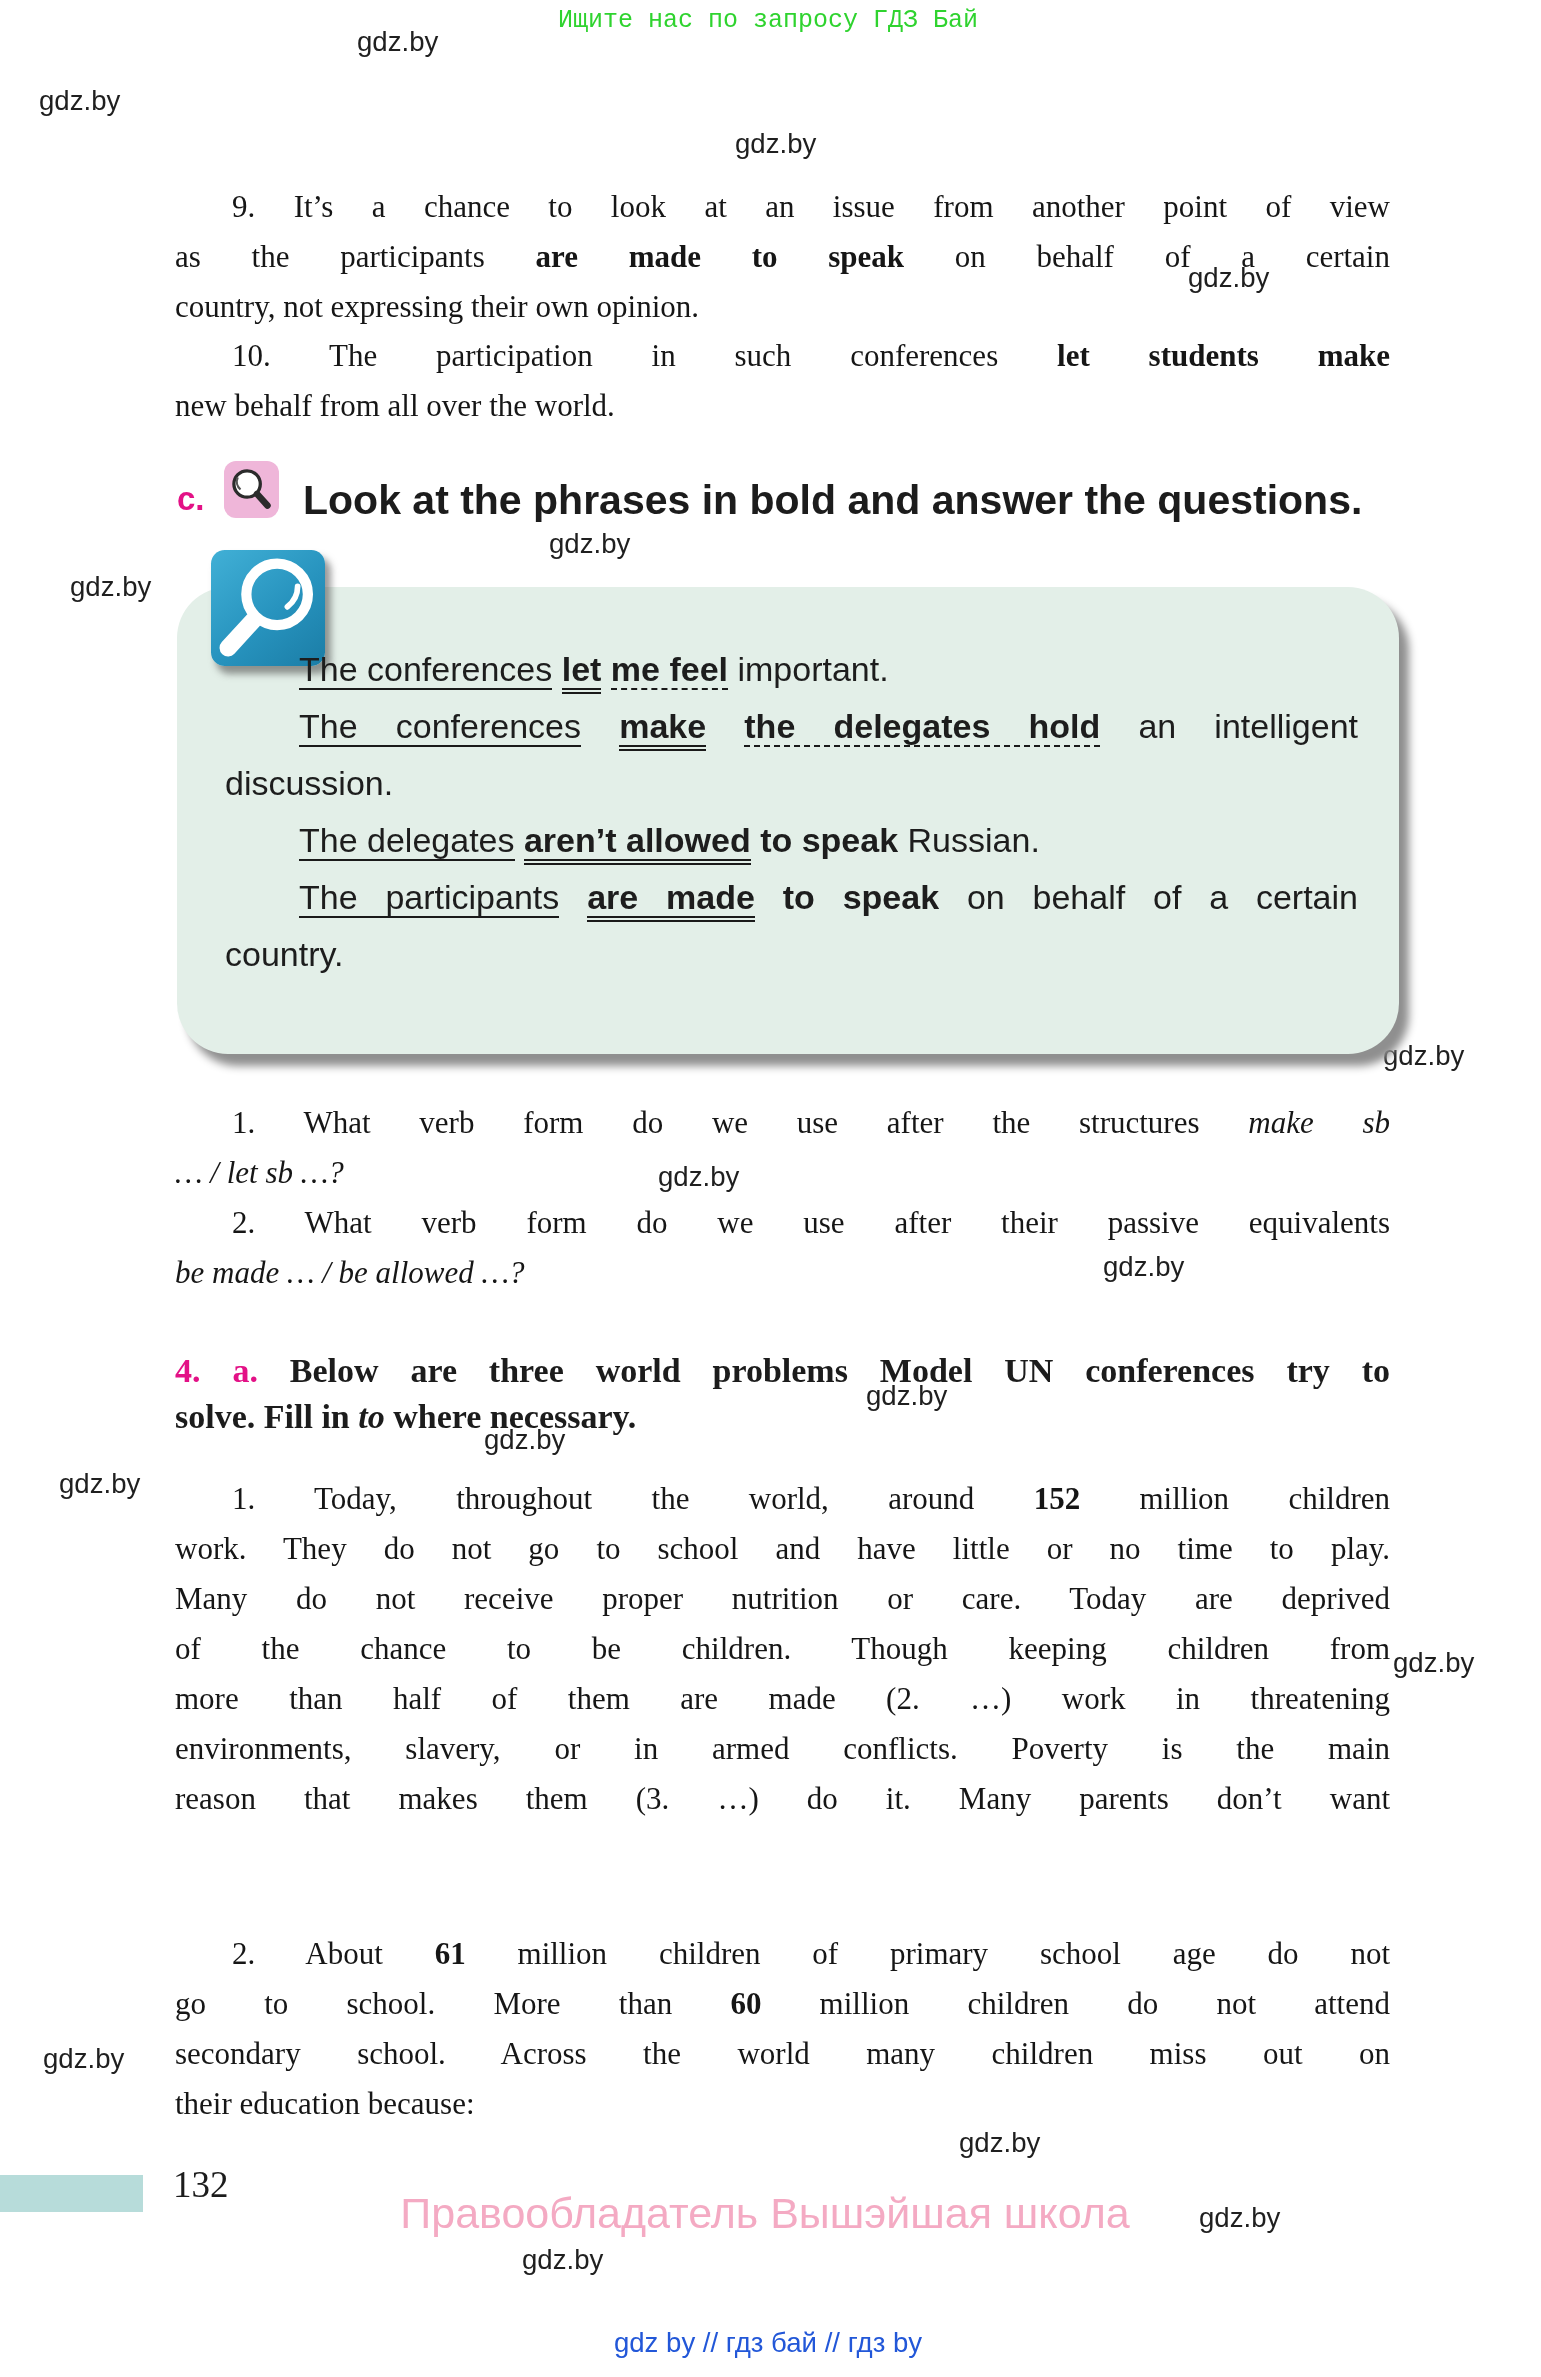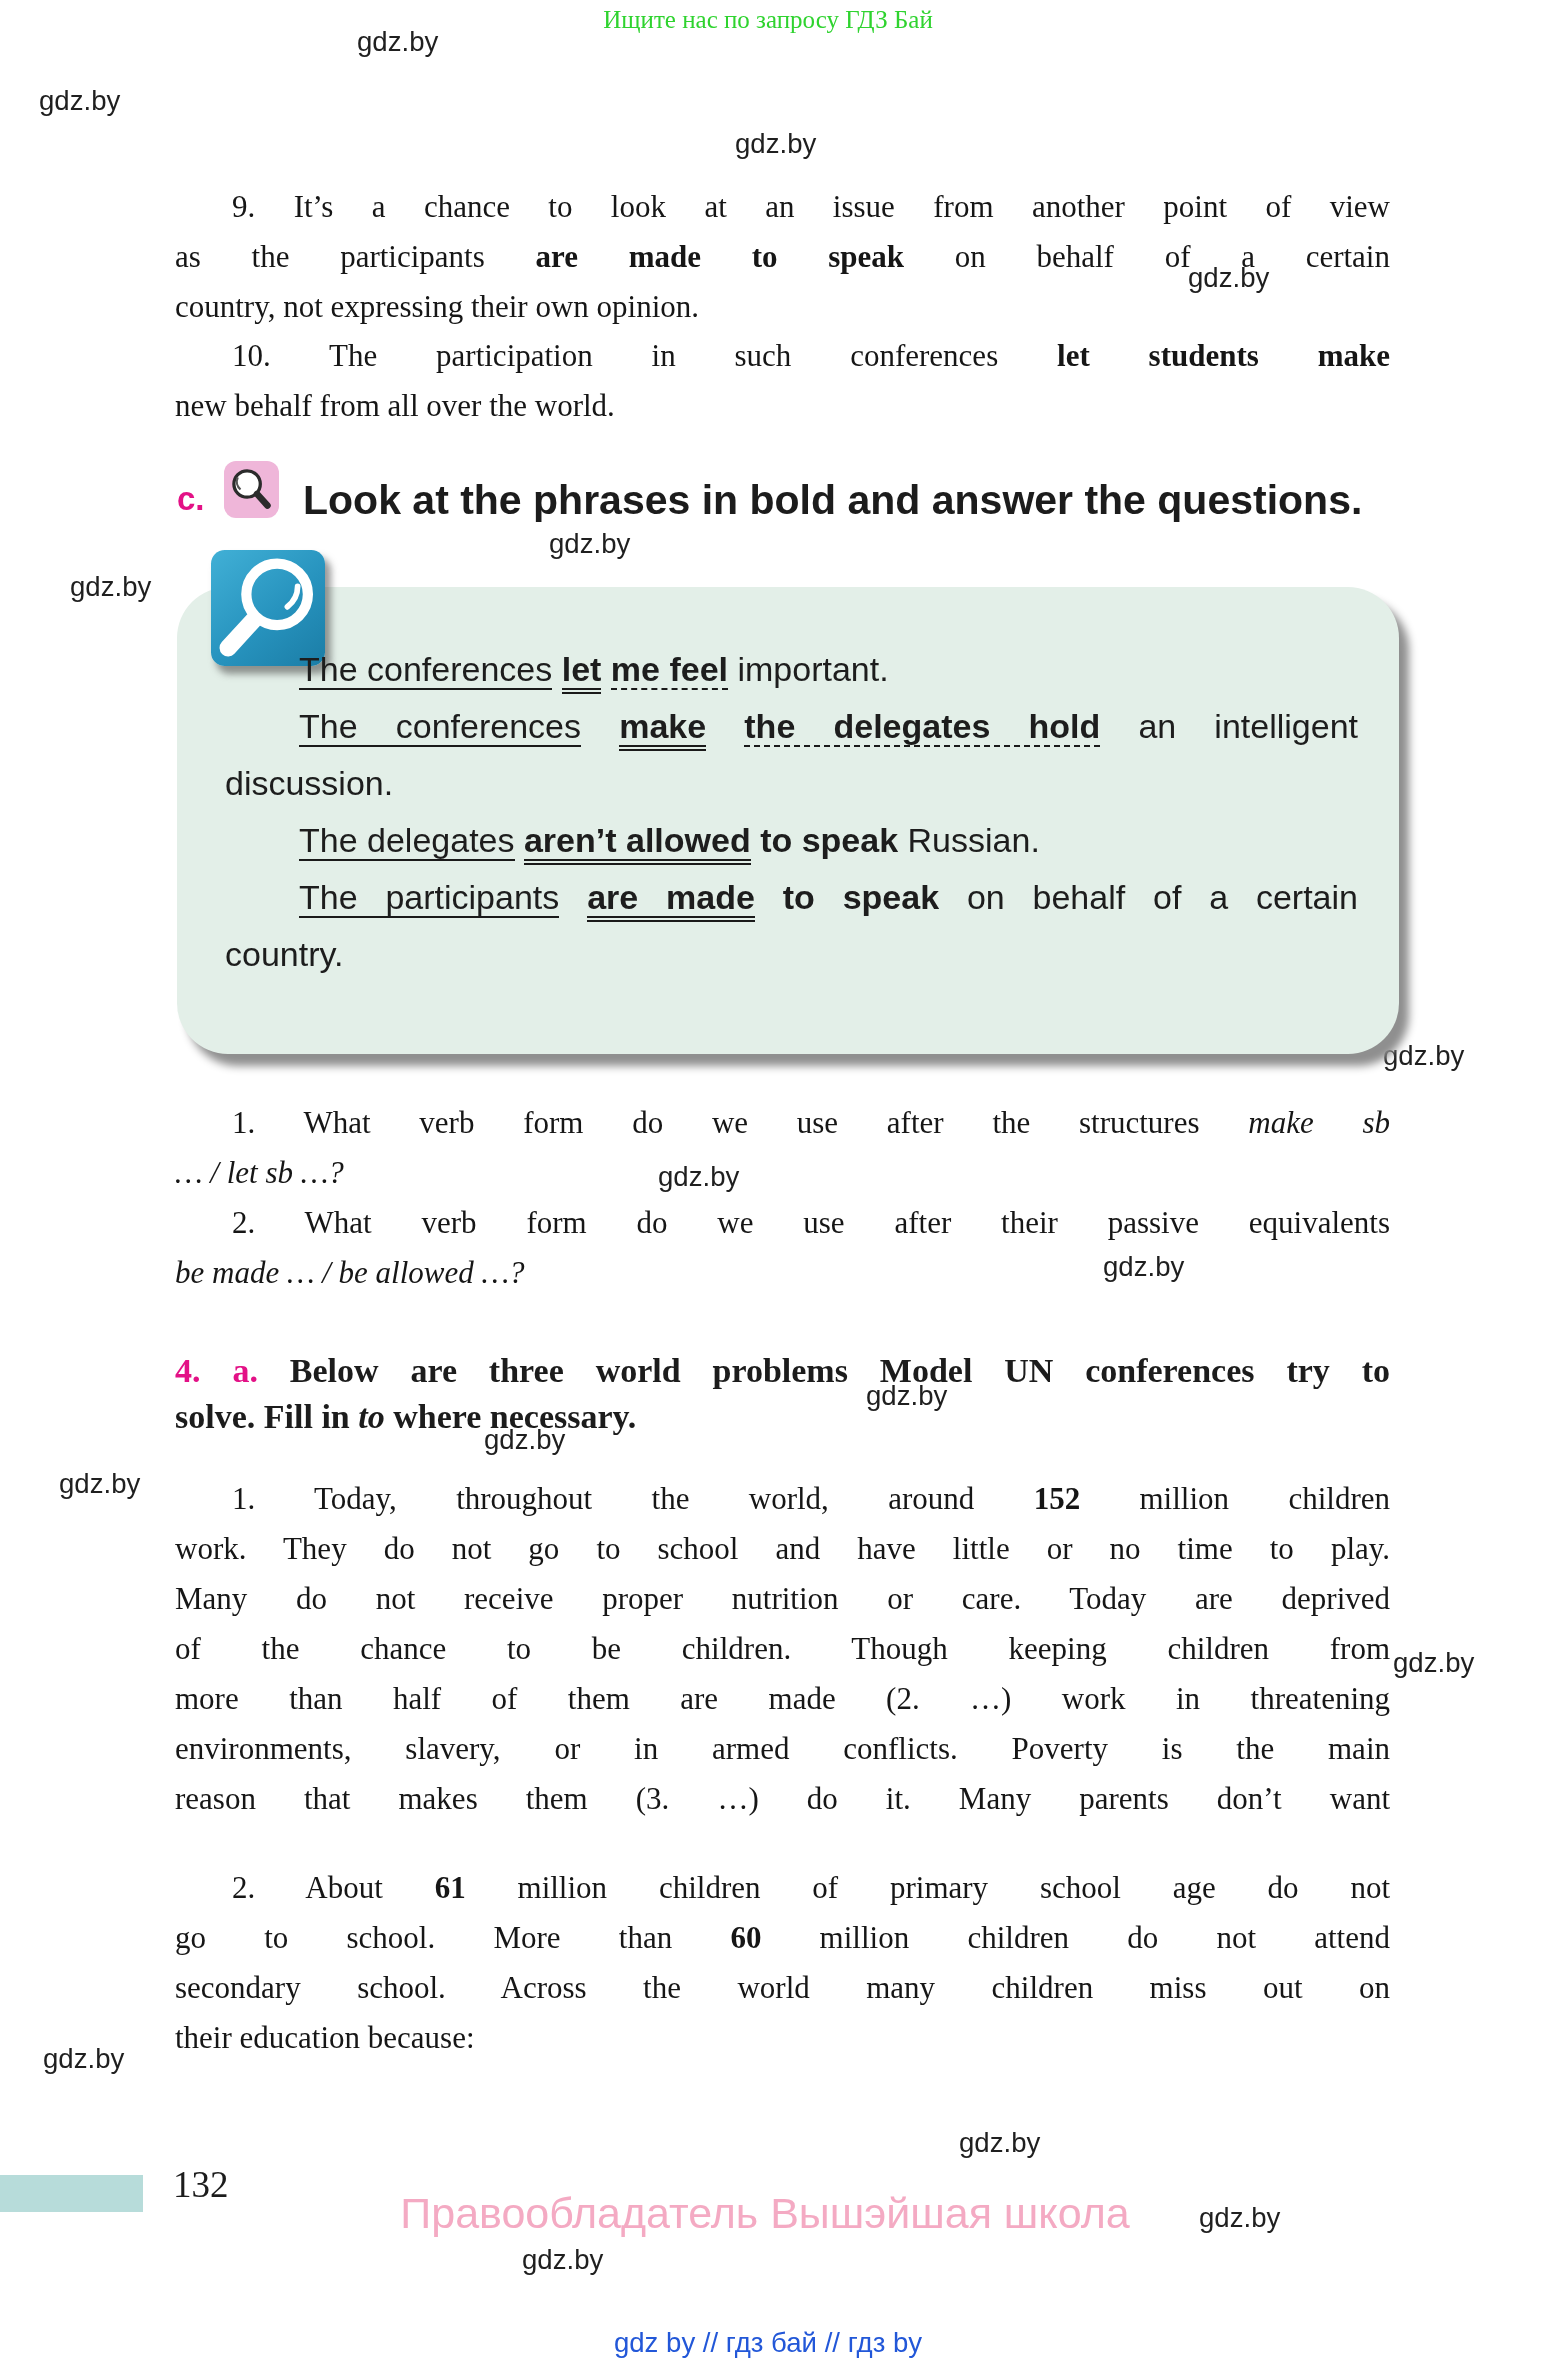--- a/index.html
+++ b/index.html
@@ -2,21 +2,21 @@
 <html style="font-size:14.7px"><head>
 <meta charset="utf-8">
 <style>
   html,body{margin:0;padding:0;background:#ffffff;}
   .page{position:relative;width:1541px;height:2377px;background:#ffffff;overflow:hidden;
         font-family:"Liberation Serif", serif;color:#161616;}
   
   .wm{position:absolute;font-family:"Liberation Sans",sans-serif;font-size:27.6px;color:#1f1f1f;white-space:nowrap;}
   
   .banner{position:absolute;top:5.5px;left:768px;transform:translateX(-50%);
-          font-family:Liberation Serif, serif;font-size:25px;color:#2fd32f;white-space:nowrap;}
+          font-family:Liberation Mono, monospace;font-size:25px;color:#2fd32f;white-space:nowrap;}
   
   .ln{position:relative;text-align:left;}
   .j{text-align:justify;text-align-last:justify;}
   .ind{text-indent:57px;}
   .ind2{text-indent:74px;}
   .b{font-weight:700;}
   .i{font-style:italic;}
   .u-s{border-bottom:2.8px solid #1a1a1a;}
   .u-d{border-bottom:6.4px double #1a1a1a;}
   .u-da{border-bottom:2.8px dashed #1a1a1a;}
@@ -130,21 +130,21 @@
 
   <div class="serif-block" style="top:1474px">
     <div class="ln j ind"><span>1. Today, throughout the world, around </span><span class="b">152</span><span> million children</span></div>
     <div class="ln j"><span>work. They do not go to school and have little or no time to play.</span></div>
     <div class="ln j"><span>Many do not receive proper nutrition or care. Today are deprived</span></div>
     <div class="ln j"><span>of the chance to be children. Though keeping children from</span></div>
     <div class="ln j"><span>more than half of them are made (2. …) work in threatening</span></div>
     <div class="ln j"><span>environments, slavery, or in armed conflicts. Poverty is the main</span></div>
     <div class="ln j"><span>reason that makes them (3. …) do it. Many parents don’t want</span></div>
   </div>
-  <div class="serif-block" style="top:1863px">
+  <div class="serif-block" style="top:1929px">
     <div class="ln j ind"><span>2. About </span><span class="b">61</span><span> million children of primary school age do not</span></div>
     <div class="ln j"><span>go to school. More than </span><span class="b">60</span><span> million children do not attend</span></div>
     <div class="ln j"><span>secondary school. Across the world many children miss out on</span></div>
     <div class="ln"><span>their education because:</span></div>
   </div>
 
   <div class="teal-bar"></div>
   <div class="pagenum">132</div>
   <div class="publisher">Правообладатель Вышэйшая школа</div>
   <div class="links">gdz by  //  гдз бай  //  гдз by</div>

